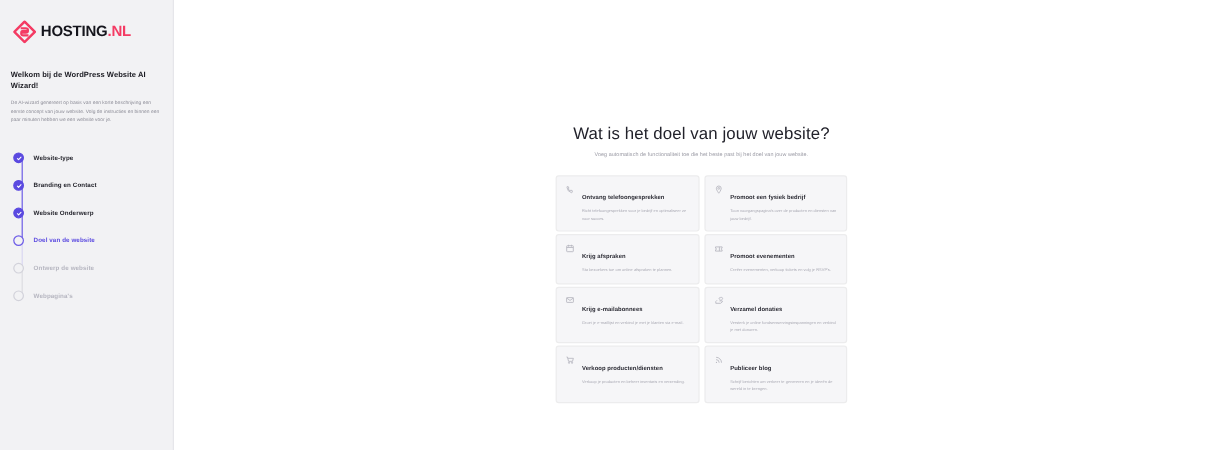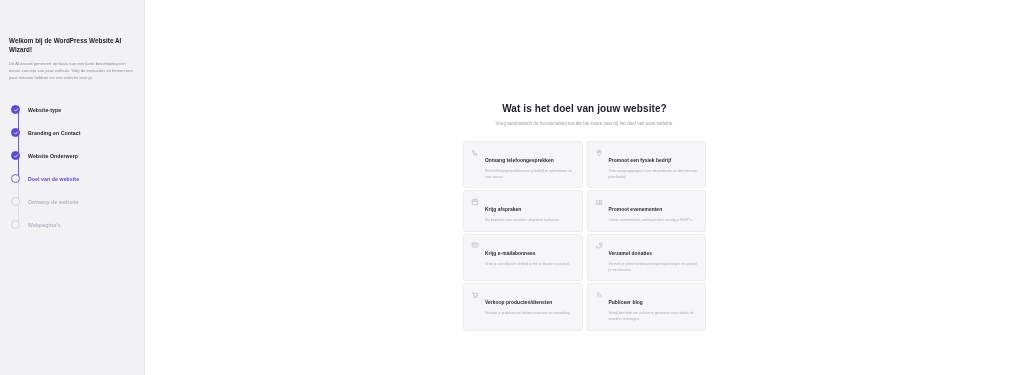--- a/index.html
+++ b/index.html
@@ -66,21 +66,21 @@
   .step.active .step-label { color: #5b4ae0; font-weight: 700; }
   .step.todo .step-label { color: #b6b6c0; font-weight: 700; }
 
   
   .main {
     flex: 1; height: 375px; background: #ffffff;
     display: flex; flex-direction: column; align-items: center;
     padding-top: 103px;
   }
   .main-title {
-    font-size: 10px; font-weight: 700; color: #22222b;
+    font-size: 14px; font-weight: 400; color: #22222b;
     letter-spacing: 0.1px;
   }
   .main-sub {
     margin-top: 7px; font-size: 4.5px; color: #9a9aa4;
     letter-spacing: 0.05px;
   }
 
   .card-grid {
     margin-top: 15px;
     width: 243px;
@@ -110,20 +110,30 @@
     line-height: 1.72; letter-spacing: 0.02px;
   }
 </style>
 </head>
 <body>
 
 <div class="page">
 
   <aside class="sidebar">
 
+    <div class="logo-row">
+      <span class="logo-mark">
+        <svg viewBox="0 0 24 24">
+          <path d="M12 1.2 22.8 12 12 22.8 1.2 12Z" fill="none" stroke="#f43b63" stroke-width="2.6"></path>
+          <path d="M9 8.2h4.2a2.4 2.4 0 0 1 0 4.8H9.6" fill="none" stroke="#f43b63" stroke-width="2.2" stroke-linecap="square"></path>
+          <path d="M15 15.8h-4.2a2.4 2.4 0 0 1 0-4.8h3.6" fill="none" stroke="#f43b63" stroke-width="2.2" stroke-linecap="square"></path>
+        </svg>
+      </span>
+      <span class="logo-text"><span>HOSTING</span><span class="tld">.NL</span></span>
+    </div>
 
     <h1 class="welcome-title">Welkom bij de WordPress Website AI Wizard!</h1>
     <p class="welcome-body">De AI-wizard genereert op basis van een korte beschrijving een eerste concept van jouw website. Volg de instructies en binnen een paar minuten hebben we een website voor je.</p>
 
     <nav class="stepper">
 
       <div class="step done">
         <span class="step-line"></span>
         <span class="step-dot">
           <svg viewBox="0 0 12 12">

